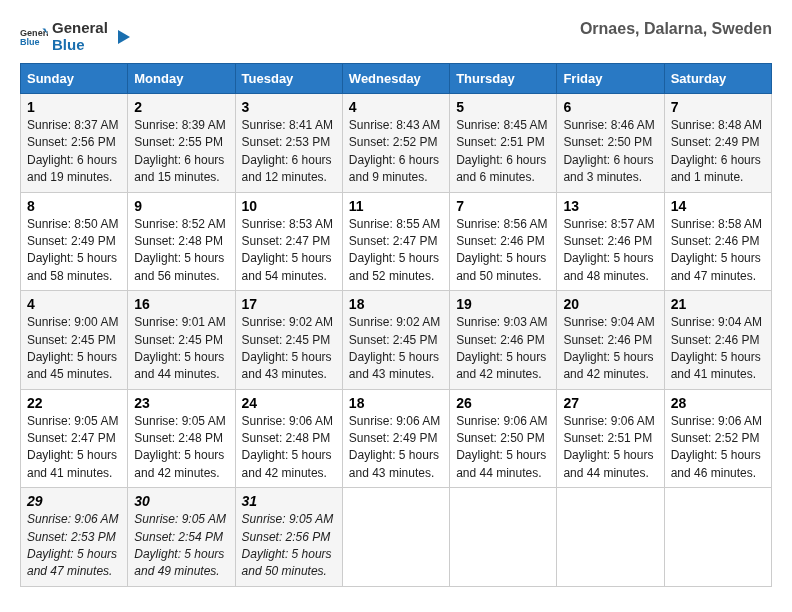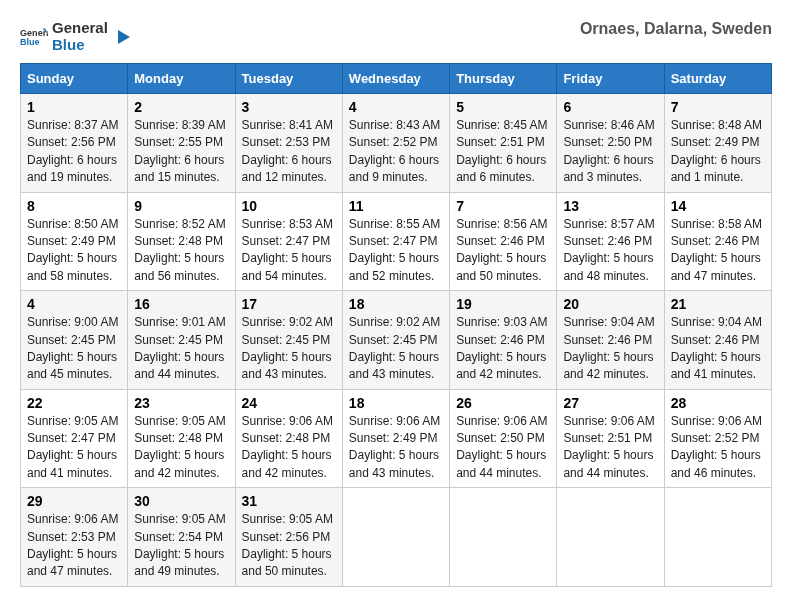--- a/index.html
+++ b/index.html
@@ -63,21 +63,21 @@
       font-weight: bold;
       display: block;
       margin-bottom: 2px;
     }
     .day-info {
       font-size: 12px;
       color: #222;
       line-height: 1.45;
     }
     .empty-cell { background: #fff !important; border: 1px solid #ccc; }
-    tbody tr:last-child td { min-height: 80px; }
+    tbody tr:last-child td { min-height: 80px; font-style: italic; }
   </style>
 </head>
 <body>
 
 <div class="header">
   <div class="logo">
     <svg class="logo-icon" viewBox="0 0 40 40">
       <text x="0" y="18" font-size="13" font-weight="bold" fill="#333" font-family="Arial">General</text>
       <text x="0" y="32" font-size="13" font-weight="bold" fill="#1a6faf" font-family="Arial">Blue</text>
       <polygon points="32,8 40,16 36,8" fill="#1a6faf"></polygon>

